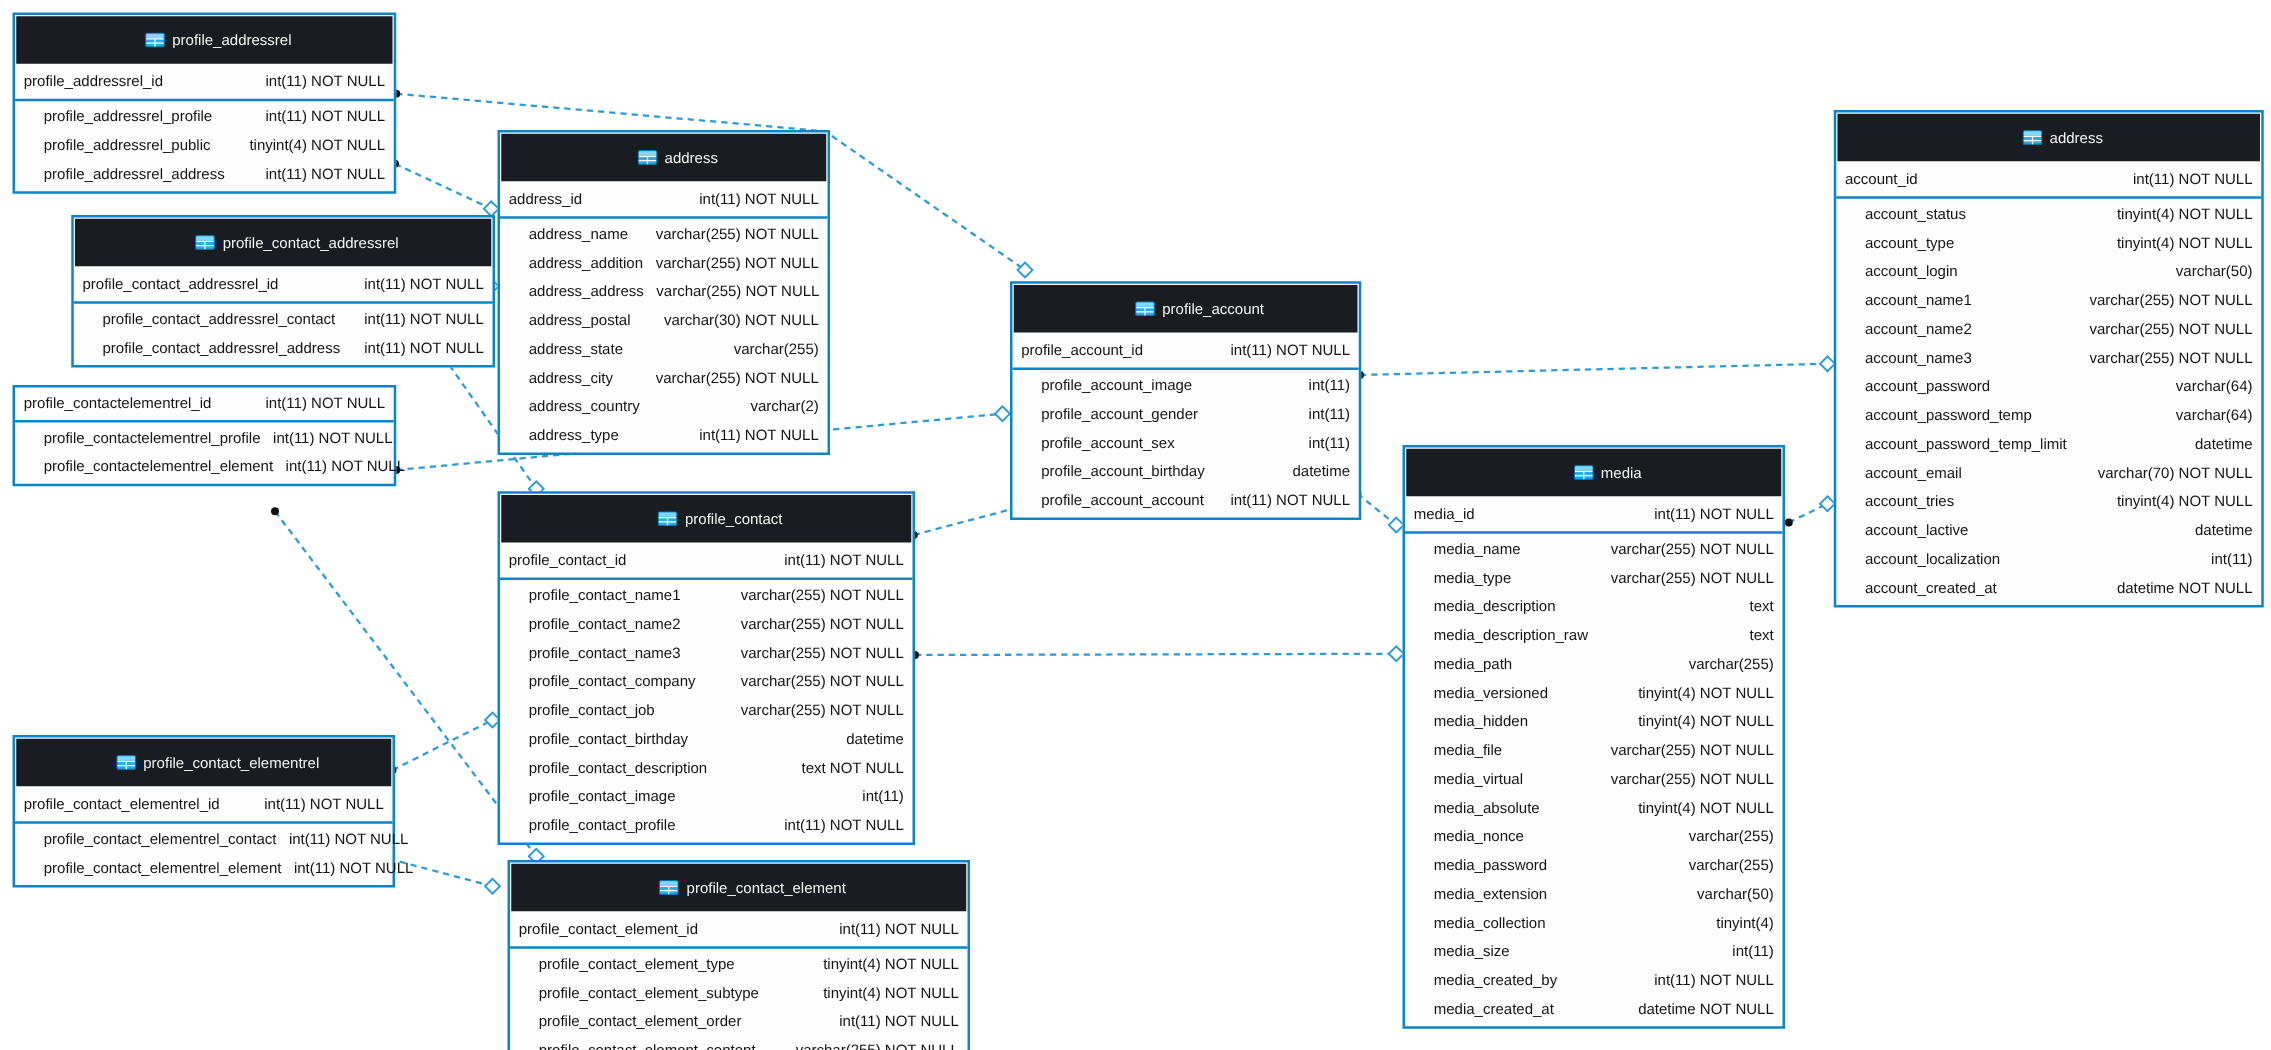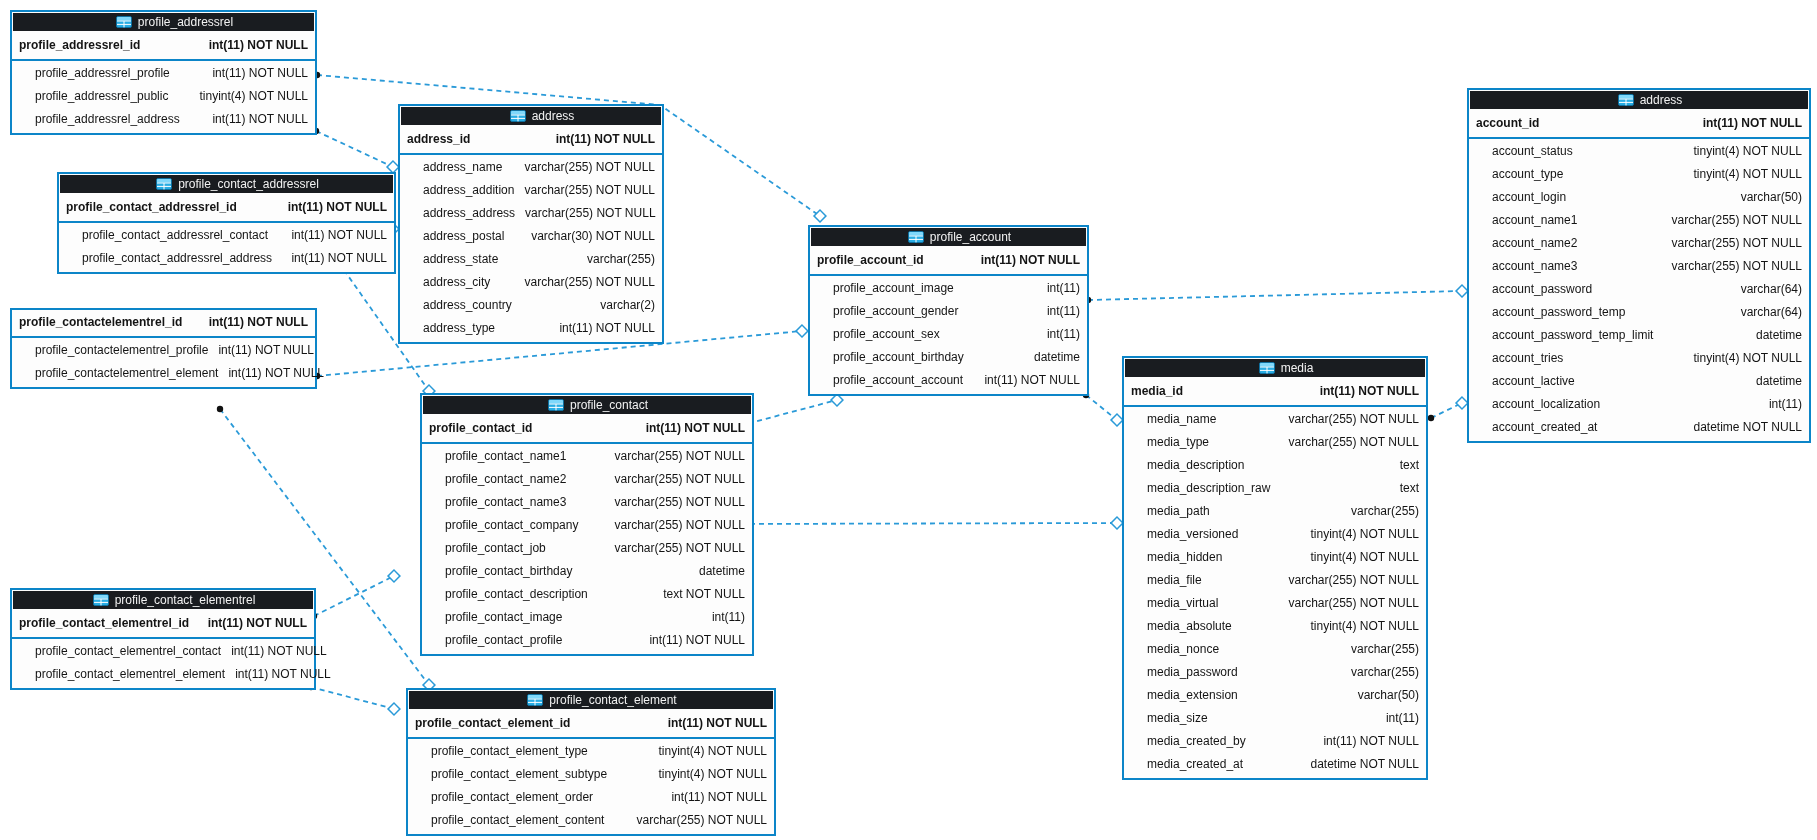--- a/index.html
+++ b/index.html
@@ -7,26 +7,26 @@
     position:relative;width:1817px;height:840px;overflow:hidden;
     font-family:"Liberation Sans", sans-serif;background:#ffffff;
   }
   #rel-layer{position:absolute;left:0;top:0;z-index:1;}
   .tbl{
     position:absolute;z-index:2;border:2px solid #0c85c8;background:#fdfdfd;
     font-size:12px;color:#141414;
   }
   .tbl-header{
     margin:1px 1px 2px 1px;background:#191c20;color:#f2f2f2;
-    height:18px;line-height:22px;display:flex;align-items:center;justify-content:center;gap:6px;
+    height:38px;line-height:22px;display:flex;align-items:center;justify-content:center;gap:6px;
     white-space:nowrap;overflow:hidden;padding-left:22px;
   }
   .tbl-icon{display:inline-flex;align-items:center;}
   .tbl-pk{border-bottom:2px solid #0c85c8;padding:1px 0 2px 0;}
-  .tbl-pk .row{line-height:23px;font-weight:bold;}
+  .tbl-pk .row{line-height:23px;font-weight:normal;}
   .tbl-cols{padding:1px 0 2px 16px;}
   .row{
     display:flex;justify-content:space-between;gap:10px;
     line-height:23px;padding:0 7px;white-space:nowrap;background:transparent;
   }
   .fname{text-align:left;}
   .ftype{text-align:right;flex:1 0 auto;}
 </style>
 </head>
 <body>
@@ -258,21 +258,21 @@
         <div class="row">
     <span class="fname">address_country</span>
     <span class="ftype">varchar(2)</span>
   </div>
         <div class="row">
     <span class="fname">address_type</span>
     <span class="ftype">int(11) NOT NULL</span>
   </div>
       </div>
   </div>
-    <div class="tbl" style="left: 420px; top: 393px; width: 330px;">
+    <div class="tbl" style="left: 398px; top: 393px; width: 330px;">
     <div class="tbl-header">
       <span class="tbl-icon">
         <svg width="16" height="12" viewBox="0 0 16 12" xmlns="http://www.w3.org/2000/svg">
           <rect x="0.5" y="0.5" width="15" height="11" rx="1.5" fill="#29ade4" stroke="#0f6f9e"></rect>
           <rect x="1" y="1" width="14" height="3.4" rx="1" fill="#7fd8fb"></rect>
           <line x1="1" y1="5" x2="15" y2="5" stroke="#ffffff" stroke-width="1"></line>
           <line x1="1" y1="8.4" x2="15" y2="8.4" stroke="#ffffff" stroke-width="1"></line>
           <line x1="8" y1="5" x2="8" y2="11.4" stroke="#ffffff" stroke-width="1"></line>
         </svg>
       </span>
@@ -469,20 +469,24 @@
   </div>
         <div class="row">
     <span class="fname">media_password</span>
     <span class="ftype">varchar(255)</span>
   </div>
         <div class="row">
     <span class="fname">media_extension</span>
     <span class="ftype">varchar(50)</span>
   </div>
         <div class="row">
+    <span class="fname">media_collection</span>
+    <span class="ftype">tinyint(4)</span>
+  </div>
+        <div class="row">
     <span class="fname">media_size</span>
     <span class="ftype">int(11)</span>
   </div>
         <div class="row">
     <span class="fname">media_created_by</span>
     <span class="ftype">int(11) NOT NULL</span>
   </div>
         <div class="row">
     <span class="fname">media_created_at</span>
     <span class="ftype">datetime NOT NULL</span>
@@ -539,20 +543,24 @@
   </div>
         <div class="row">
     <span class="fname">account_password_temp</span>
     <span class="ftype">varchar(64)</span>
   </div>
         <div class="row">
     <span class="fname">account_password_temp_limit</span>
     <span class="ftype">datetime</span>
   </div>
         <div class="row">
+    <span class="fname">account_email</span>
+    <span class="ftype">varchar(70) NOT NULL</span>
+  </div>
+        <div class="row">
     <span class="fname">account_tries</span>
     <span class="ftype">tinyint(4) NOT NULL</span>
   </div>
         <div class="row">
     <span class="fname">account_lactive</span>
     <span class="ftype">datetime</span>
   </div>
         <div class="row">
     <span class="fname">account_localization</span>
     <span class="ftype">int(11)</span>

